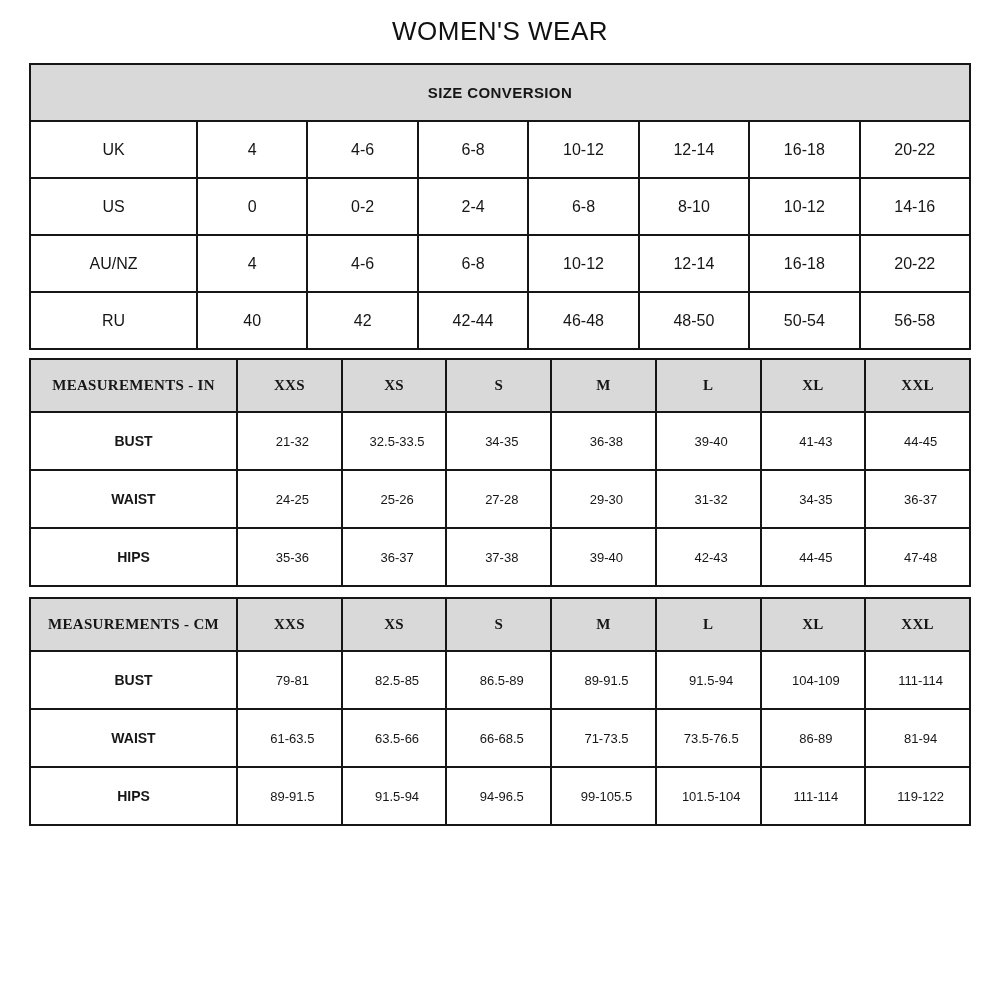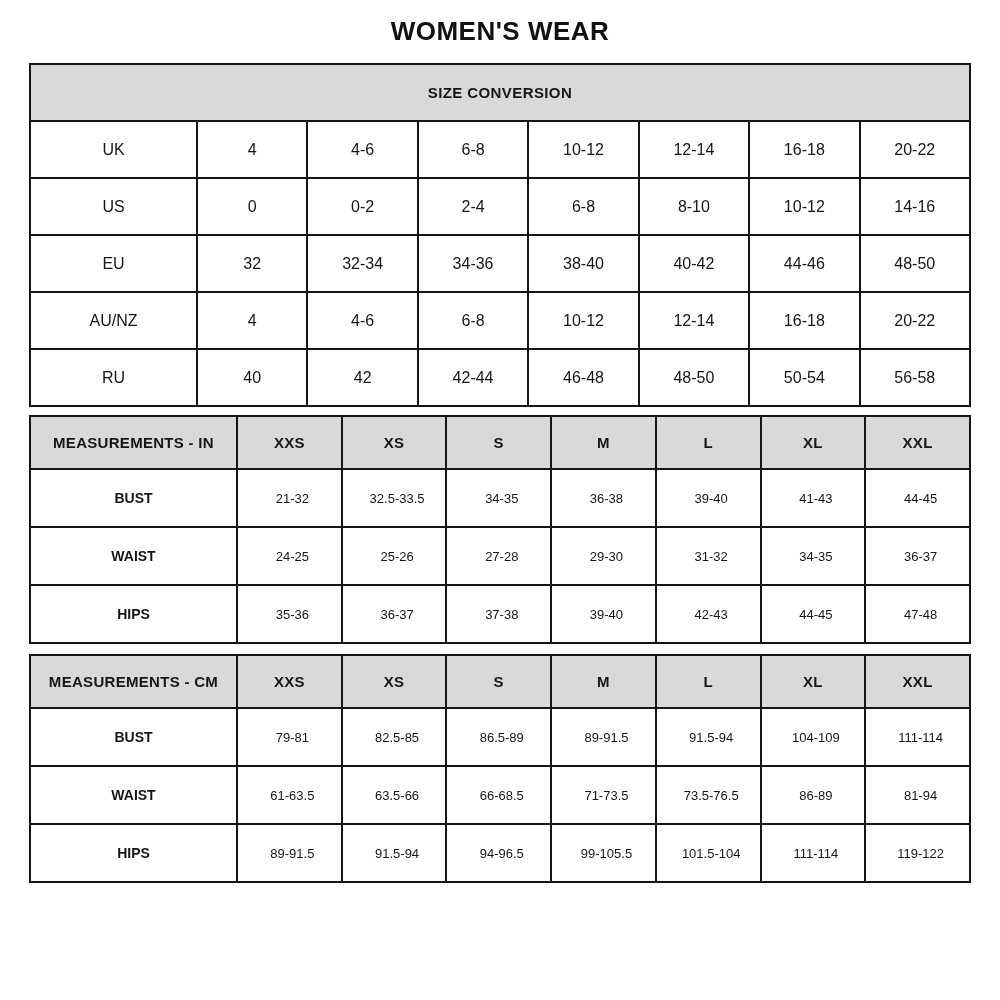--- a/index.html
+++ b/index.html
@@ -7,21 +7,21 @@
   body {
     width: 1000px; height: 1000px;
     font-family: "Liberation Sans", sans-serif;
     color: #1a1a1a;
     overflow: hidden;
   }
   .page { width: 942px; margin: 0 auto; padding-top: 12px; }
   h1.title {
     text-align: center;
     font-size: 26px;
-    font-weight: 700;
+    font-weight: 400;
     letter-spacing: 0.5px;
     margin: 4px 0 16px 0;
     color: #111;
   }
   table {
     width: 100%;
     border-collapse: collapse;
     table-layout: fixed;
   }
   td, th {
@@ -40,21 +40,21 @@
   }
   
   .t1 { margin-bottom: 8px; padding-left: 43px; }
   .t1 .c-label { width: 167px; }
   .t1 tr { height: 57px; }
   .t1 td { font-size: 16px; font-weight: 400; }
   .t1 .cols td { font-size: 15.5px; }
   
   .t2 { margin-bottom: 10px; }
   .t2 .c-label, .t3 .c-label { width: 207px; }
-  .t2 thead tr, .t3 thead tr { height: 53px; }
+  .t2 thead tr, .t3 thead tr { height: 53px; font-family: Liberation Serif, serif; }
   .t2 tbody tr, .t3 tbody tr { height: 58px; }
   .t2 th, .t3 th {
     background: #d9d9d9;
     font-weight: 700;
     font-size: 15px;
     letter-spacing: 0.3px;
   }
   .t2 td.rowlab, .t3 td.rowlab { font-size: 14px; font-weight: 700; }
   .t2 td.val, .t3 td.val { font-size: 13px; font-weight: 400; padding-left: 10px; }
 </style>
@@ -95,30 +95,20 @@
         <td>US</td>
         <td>0</td>
         <td>0-2</td>
         <td>2-4</td>
         <td>6-8</td>
         <td>8-10</td>
         <td>10-12</td>
         <td>14-16</td>
       </tr>
       <tr>
-        <td>EU</td>
-        <td>32</td>
-        <td>32-34</td>
-        <td>34-36</td>
-        <td>38-40</td>
-        <td>40-42</td>
-        <td>44-46</td>
-        <td>48-50</td>
-      </tr>
-      <tr>
         <td>AU/NZ</td>
         <td>4</td>
         <td>4-6</td>
         <td>6-8</td>
         <td>10-12</td>
         <td>12-14</td>
         <td>16-18</td>
         <td>20-22</td>
       </tr>
       <tr>

